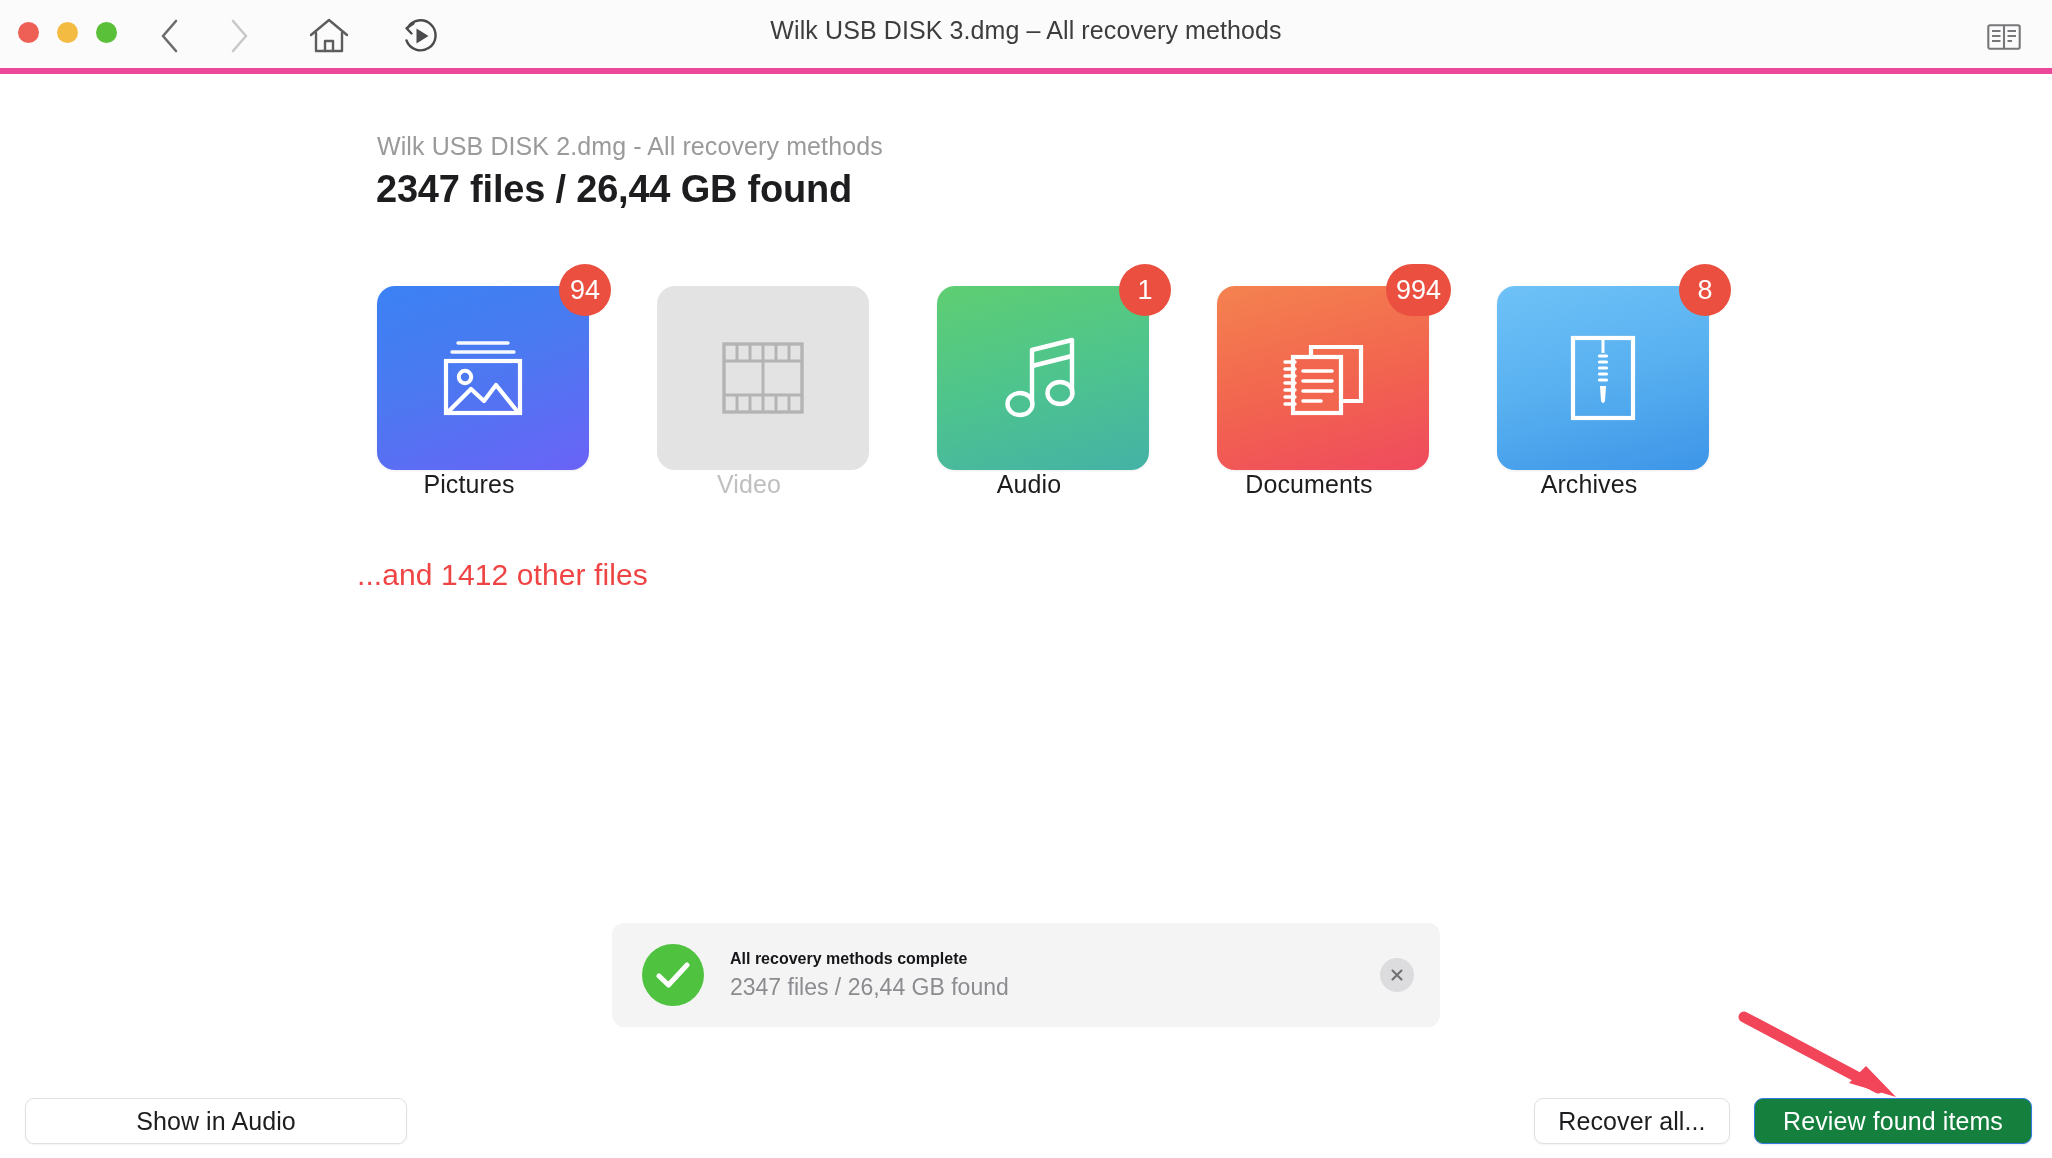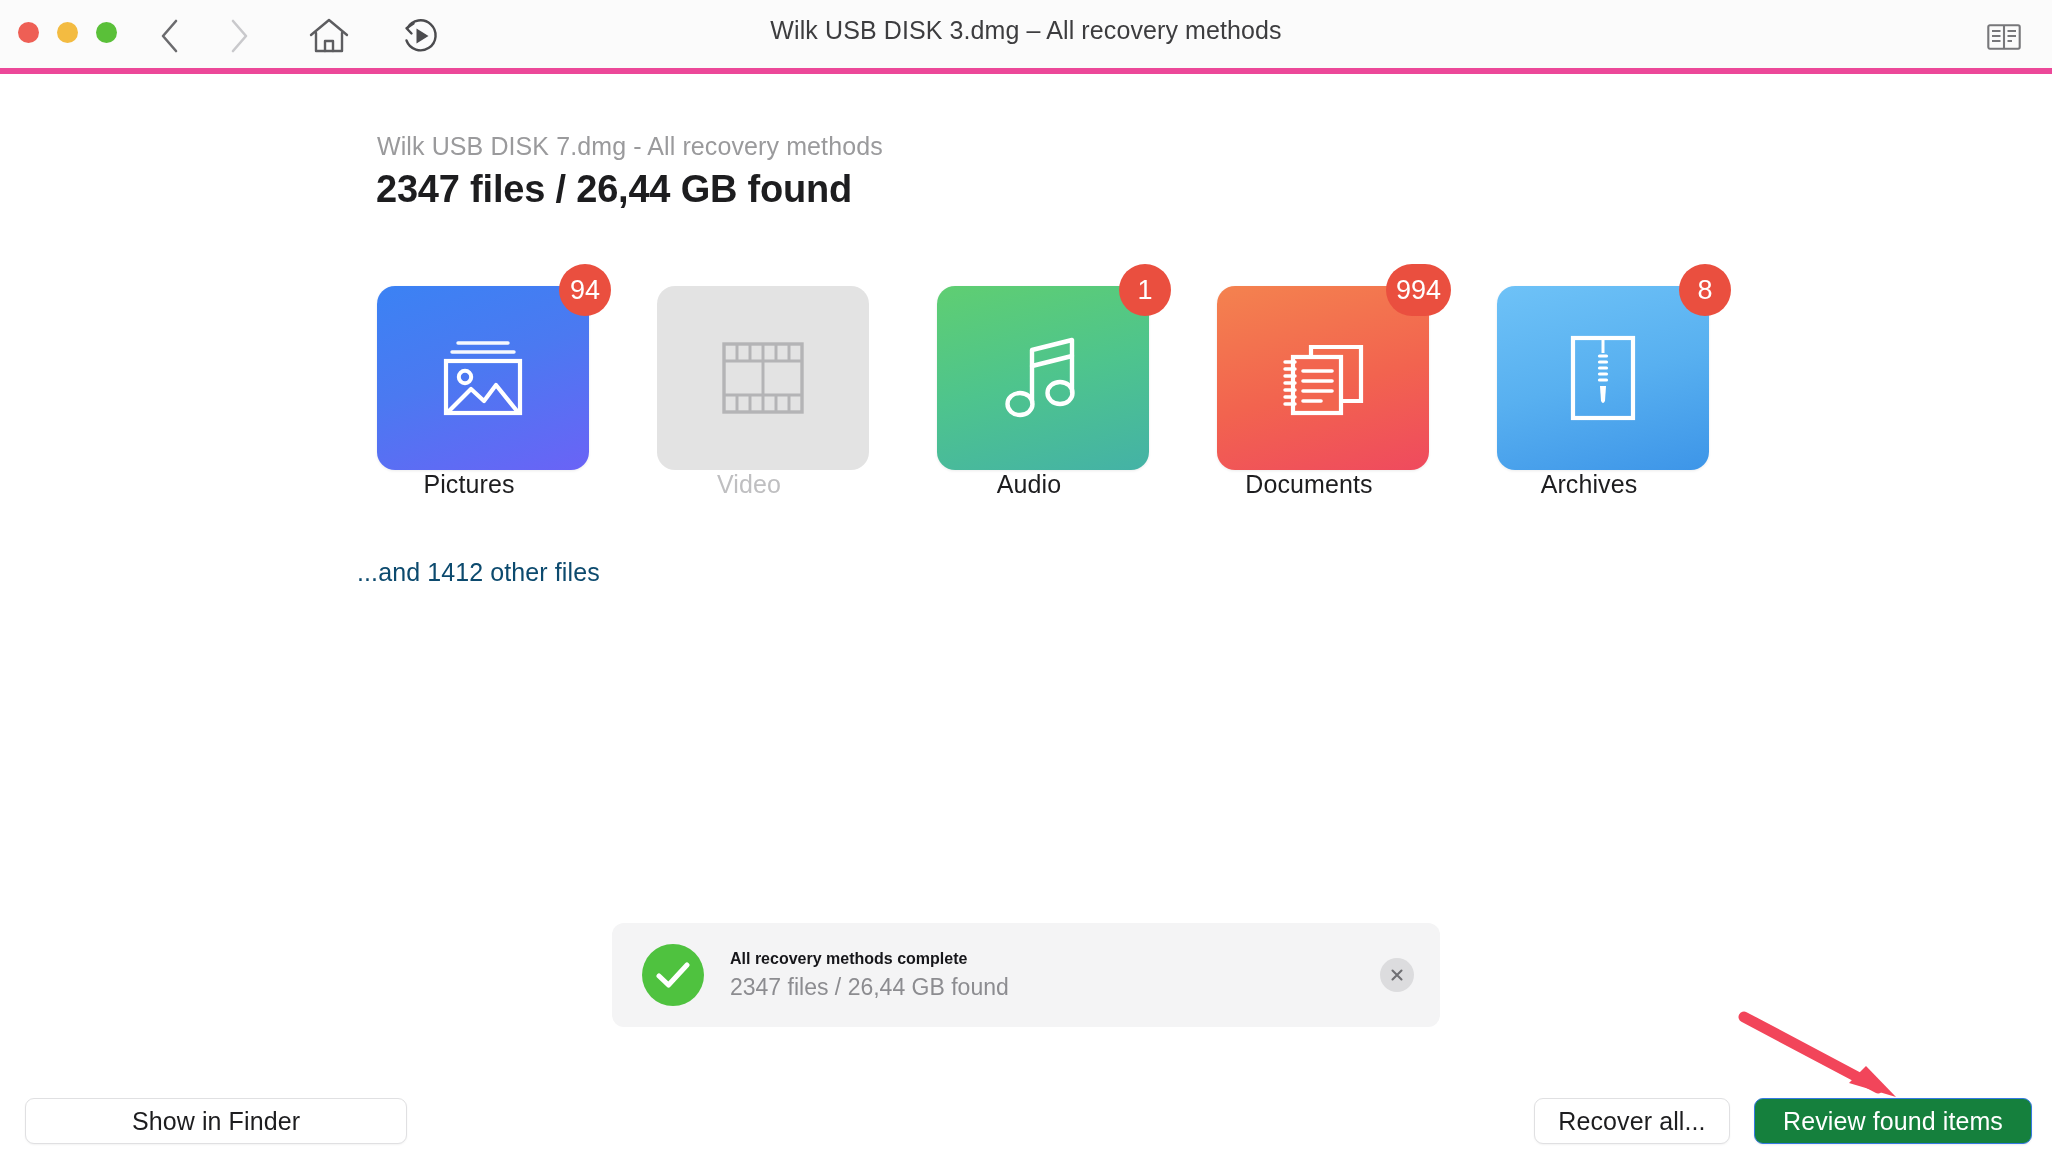--- a/index.html
+++ b/index.html
@@ -144,22 +144,22 @@
     text-align: center;
     font-size: 25px;
     color: #1d1d1f;
     letter-spacing: 0.1px;
   }
   .tile-label.muted { color: #bfbfc1; }
 
   .otherfiles {
     position: absolute;
     left: 357px; top: 558px;
-    font-size: 25px;
-    color: #0c4a6e;
+    font-size: 30px;
+    color: #ef4444;
     letter-spacing: 0.1px;
   }
 
   
   .notif {
     position: absolute;
     left: 612px; top: 923px;
     width: 828px;
     height: 104px;
     background: #f4f4f5;
@@ -290,21 +290,21 @@
         <line x1="5" y1="8" x2="13.5" y2="8" stroke="#77777a" stroke-width="2"></line>
         <line x1="5" y1="13" x2="13.5" y2="13" stroke="#77777a" stroke-width="2"></line>
         <line x1="5" y1="18" x2="13.5" y2="18" stroke="#77777a" stroke-width="2"></line>
         <line x1="20.5" y1="8" x2="29" y2="8" stroke="#77777a" stroke-width="2"></line>
         <line x1="20.5" y1="13" x2="29" y2="13" stroke="#77777a" stroke-width="2"></line>
         <line x1="20.5" y1="18" x2="25" y2="18" stroke="#77777a" stroke-width="2"></line>
       </svg>
     </div>
   </div>
 
-  <div class="subhead">Wilk USB DISK 7.dmg - All recovery methods</div>
+  <div class="subhead">Wilk USB DISK 2.dmg - All recovery methods</div>
   <div class="bighead">2347 files / 26,44 GB found</div>
 
   <div class="tiles">
 
     <div class="tile-wrap">
       <div class="tile pictures">
         <svg width="90" height="82" viewBox="0 0 90 82">
           <line x1="20" y1="6" x2="70" y2="6" stroke="#ffffff" stroke-width="3.4" stroke-linecap="round" opacity="0.95"></line>
           <line x1="14" y1="15" x2="76" y2="15" stroke="#ffffff" stroke-width="3.4" stroke-linecap="round" opacity="0.95"></line>
           <rect x="8" y="24" width="74" height="52" fill="none" stroke="#ffffff" stroke-width="4.2"></rect>
@@ -404,21 +404,21 @@
       <div class="notif-title">All recovery methods complete</div>
       <div class="notif-sub">2347 files / 26,44 GB found</div>
     </div>
     <div class="notif-close">
       <svg width="16" height="16" viewBox="0 0 16 16">
         <path d="M3.5 3.5 L12.5 12.5 M12.5 3.5 L3.5 12.5" stroke="#6f6f73" stroke-width="2.1" stroke-linecap="round"></path>
       </svg>
     </div>
   </div>
 
-  <div class="btn secondary" id="show-in-finder">Show in Finder</div>
+  <div class="btn secondary" id="show-in-finder">Show in Audio</div>
   <div class="btn secondary" id="recover-all">Recover all...</div>
   <div class="btn primary" id="review-found">Review found items</div>
 
   <svg class="arrow">
     <g>
       <line x1="1744" y1="1017" x2="1878" y2="1088" stroke="#f2455a" stroke-width="11" stroke-linecap="round"></line>
       <path d="M1896 1097 L1849 1083 L1866 1066 Z" fill="#f2455a"></path>
     </g>
   </svg>
 

